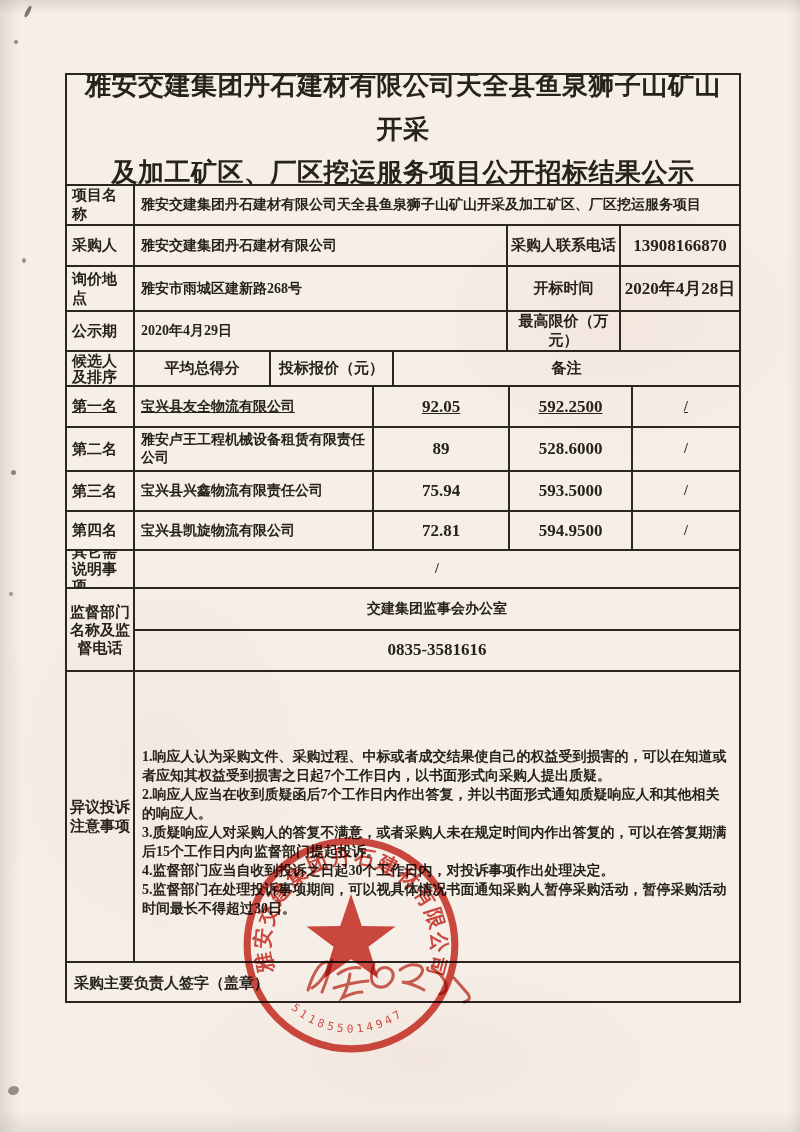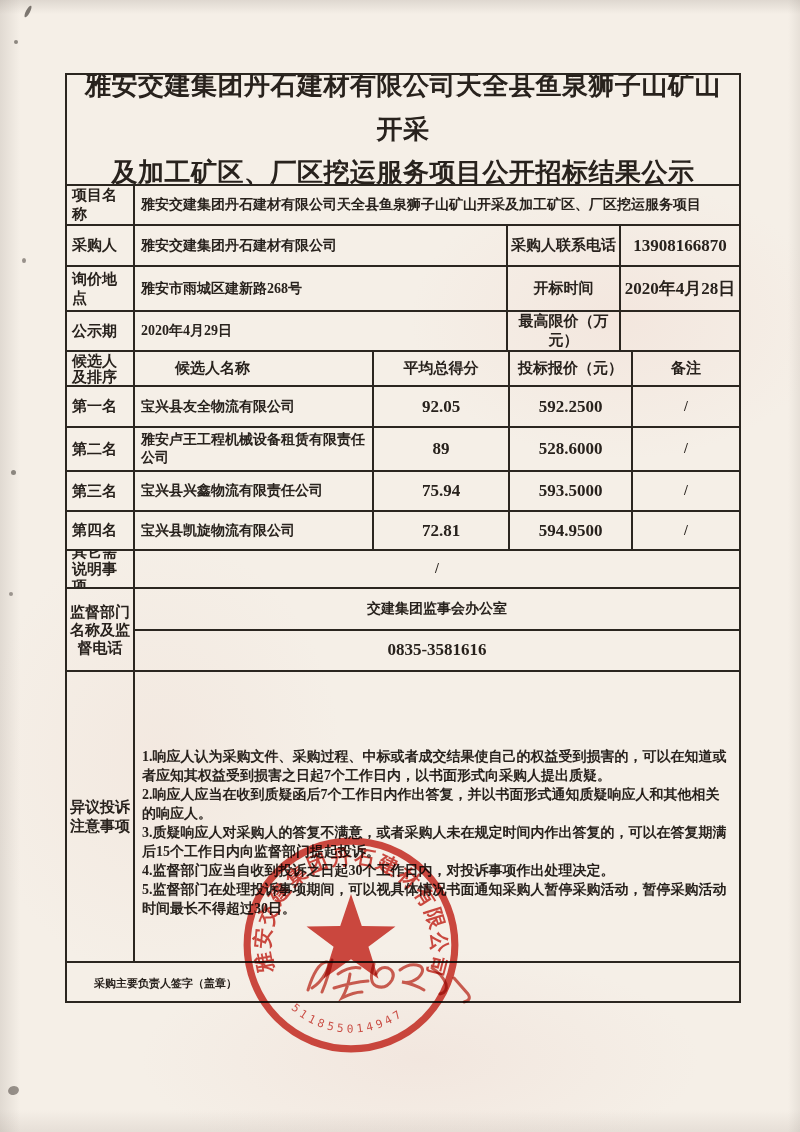--- a/index.html
+++ b/index.html
@@ -37,21 +37,21 @@
     letter-spacing:0.5px;padding:0 6px;
   }
   .num{font-size:17px;}
   .cand-name{align-items:center;}
   .obj-text{
     display:block;padding:75px 8px 24px 7px;font-size:14px;line-height:19px;font-weight:600;
   }
   .obj-text div{margin:0;}
   .sup-col{display:flex;flex-direction:column;flex:1 1 auto;}
   .sup-col .cell{flex:1 1 auto;}
-  .sign-cell{padding-left:27px;font-weight:700;font-size:11px;text-align:center;}
+  .sign-cell{padding-left:7px;font-weight:700;font-size:15px;text-align:center;}
   .stamp-wrap{
     position:absolute;left:239px;top:833px;width:224px;height:224px;
     opacity:0.88;mix-blend-mode:multiply;pointer-events:none;
   }
   .sig-wrap{
     position:absolute;left:298px;top:948px;width:185px;height:62px;
     opacity:0.9;mix-blend-mode:multiply;pointer-events:none;
   }
 </style>
 </head>
@@ -91,27 +91,26 @@
   </div>
 
   <div class="row" style="height:40px;">
     <div class="cell w-label br label">公示期</div>
     <div class="cell value br" style="flex:0 0 373px;width:373px;">2020年4月29日</div>
     <div class="cell label center br" style="flex:0 0 113px;width:113px;">最高限价（万元）</div>
   </div>
 
   <div class="row" style="height:35px;">
     <div class="cell w-label br label" style="line-height:16px;">候选人及排序</div>
-    <div class="cell label" style="flex:0 0 239px;width:239px;padding-left:40px;border-right:2px solid #2b2620;box-sizing:border-box;">候选人名称</div>
     <div class="cell label center br" style="flex:0 0 136px;width:136px;">平均总得分</div>
     <div class="cell label center br" style="flex:0 0 123px;width:123px;">投标报价（元）</div>
     <div class="cell label center" style="flex:1;">备注</div>
   </div>
 
-  <div class="row" style="height:41px;">
+  <div class="row" style="height:41px;text-decoration:underline;">
     <div class="cell w-label br label">第一名</div>
     <div class="cell value br cand-name" style="flex:0 0 239px;width:239px;">宝兴县友全物流有限公司</div>
     <div class="cell value center br num" style="flex:0 0 136px;width:136px;">92.05</div>
     <div class="cell value center br num" style="flex:0 0 123px;width:123px;">592.2500</div>
     <div class="cell value center" style="flex:1;">/</div>
   </div>
   <div class="row" style="height:44px;">
     <div class="cell w-label br label">第二名</div>
     <div class="cell value br cand-name" style="flex:0 0 239px;width:239px;">雅安卢王工程机械设备租赁有限责任公司</div>
     <div class="cell value center br num" style="flex:0 0 136px;width:136px;">89</div>

